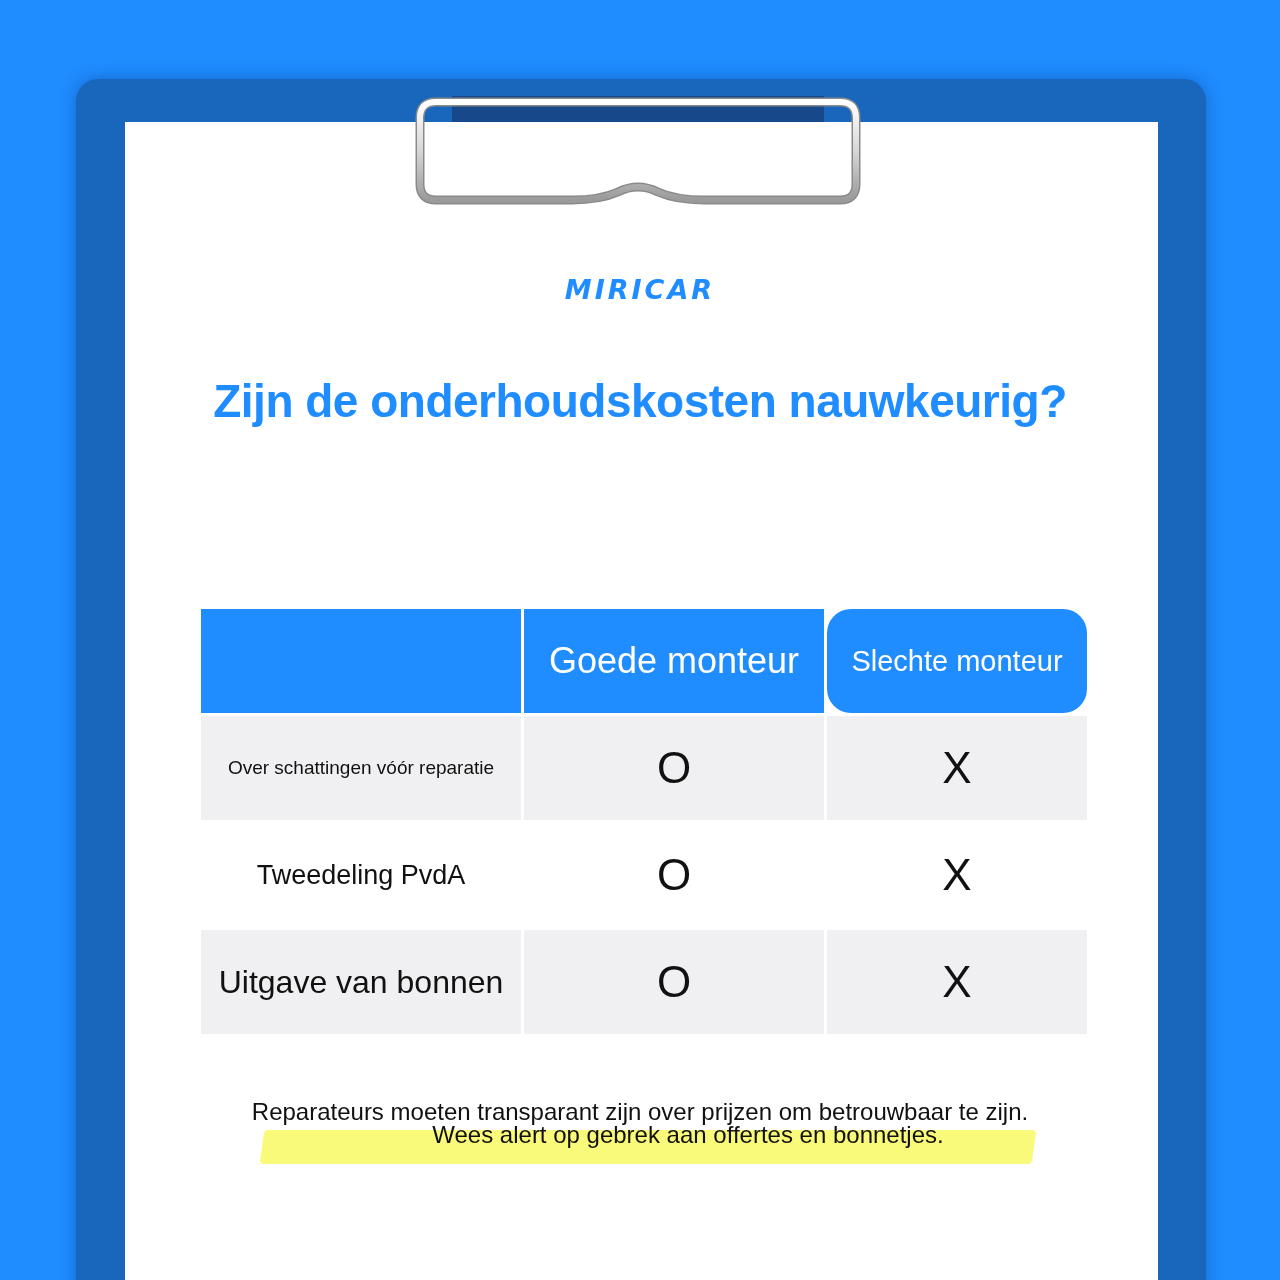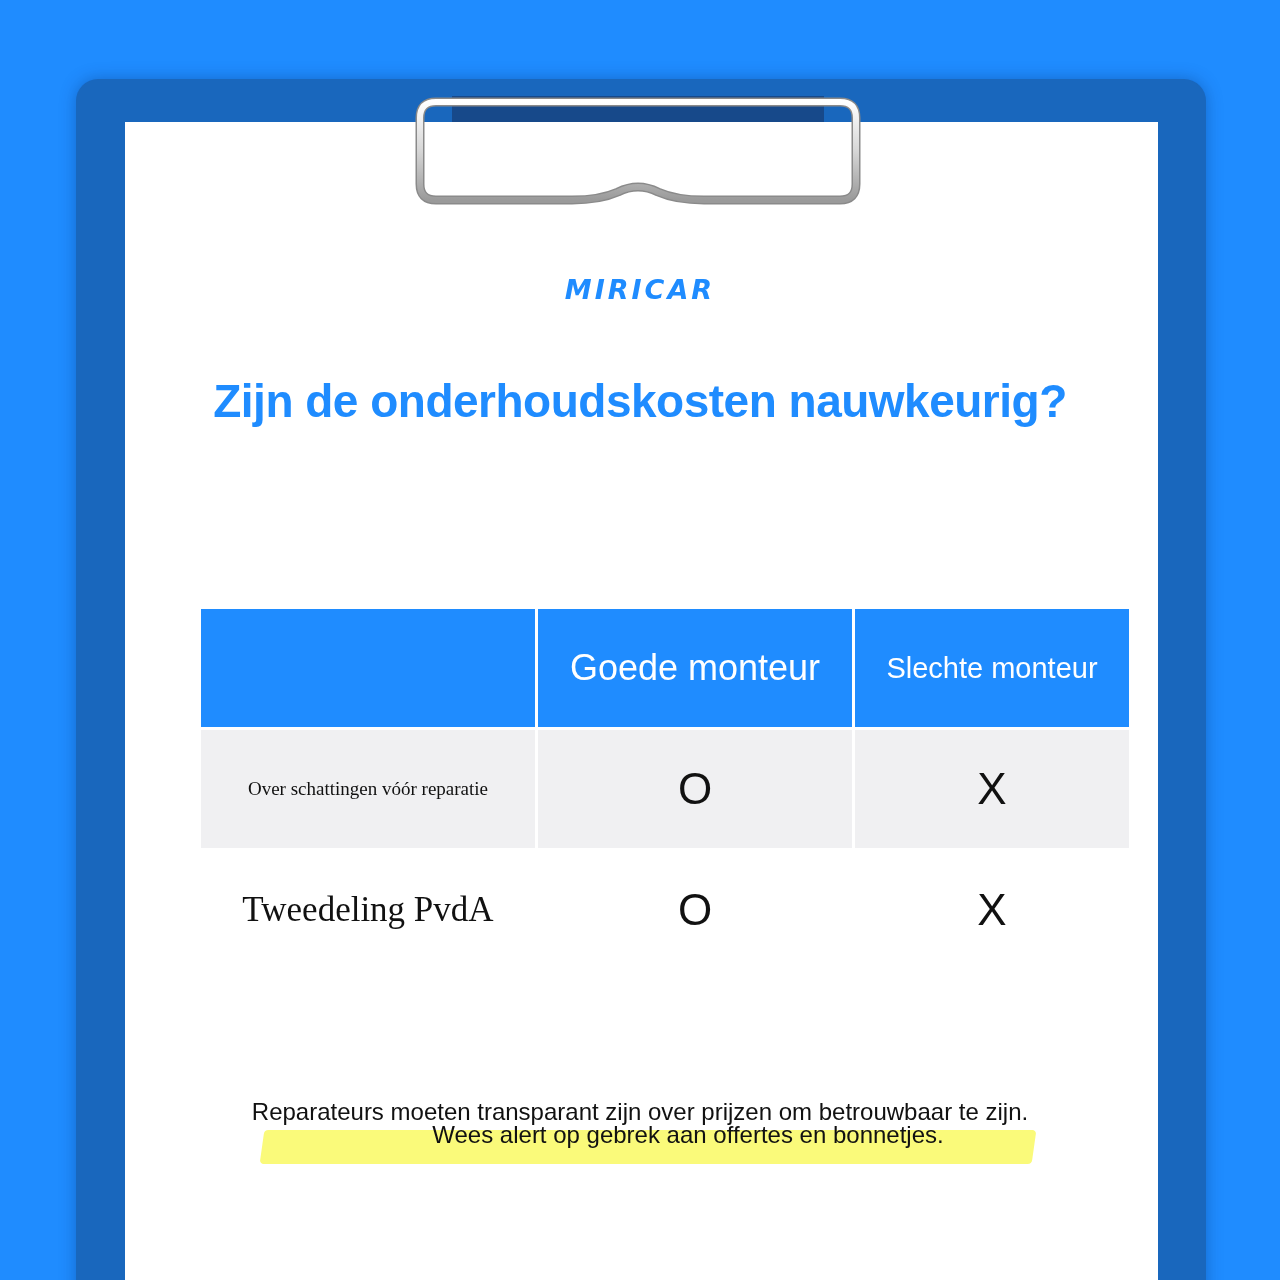--- a/index.html
+++ b/index.html
@@ -33,24 +33,24 @@
   .title {
     position:absolute; left:0; width:1280px; top:374px; text-align:center;
     color:#1f8cff; font-weight:bold; font-size:46px;
     font-family:"Liberation Sans", sans-serif; letter-spacing:-0.5px;
   }
   table.cmp {
     position:absolute; left:198px; top:606px;
     border-collapse:separate; border-spacing:3px;
   }
   table.cmp td, table.cmp th {
-    padding:11px; text-align:center; vertical-align:middle;
+    padding:4px; text-align:center; vertical-align:middle;
   }
   .hd { background:#1f8cff; color:#ffffff; height:96px; font-weight:normal; }
-  .c0 { width:312px;font-family:Liberation Serif, serif; }
+  .c0 { width:312px; }
   .c1 { width:292px; }
   .c2 { width:252px; }
   .row td { height:96px; }
   .row.shade td { background:#f0f0f2; }
   .row.plain td { background:#ffffff; }
   .lbl { color:#111; }
   .mark { font-size:44px; color:#111; }
   .footer1 {
     position:absolute; left:0; width:1280px; top:1098px; text-align:center;
     font-size:24px; color:#111;
@@ -84,29 +84,34 @@
 </svg>
 
 <div class="brand">MIRICAR</div>
 <div class="title">Zijn de onderhoudskosten nauwkeurig?</div>
 
 <table class="cmp">
   <tbody>
       <tr>
     <th class="hd c0"></th>
     <th class="hd c1" style="font-size:36px;">Goede monteur</th>
-    <th class="hd c2" style="font-size:29px;">Slechte monteur</th>
+    <th class="hd c2" style="font-size:29px;border-radius:24px;">Slechte monteur</th>
   </tr>
   <tr class="row shade">
     <td class="lbl c0" style="font-size:19px;">Over schattingen vóór reparatie</td>
     <td class="mark c1">O</td>
     <td class="mark c2">X</td>
   </tr>
   <tr class="row plain">
-    <td class="lbl c0" style="font-size:35px;">Tweedeling PvdA</td>
+    <td class="lbl c0" style="font-size:27px;">Tweedeling PvdA</td>
+    <td class="mark c1">O</td>
+    <td class="mark c2">X</td>
+  </tr>
+  <tr class="row shade">
+    <td class="lbl c0" style="font-size:32px;">Uitgave van bonnen</td>
     <td class="mark c1">O</td>
     <td class="mark c2">X</td>
   </tr>
 </tbody>
   </table>
 
 <div class="footer1">Reparateurs moeten transparant zijn over prijzen om betrouwbaar te zijn.</div>
 <div class="highlight"></div>
 <div class="footer2">Wees alert op gebrek aan offertes en bonnetjes.</div>
 

